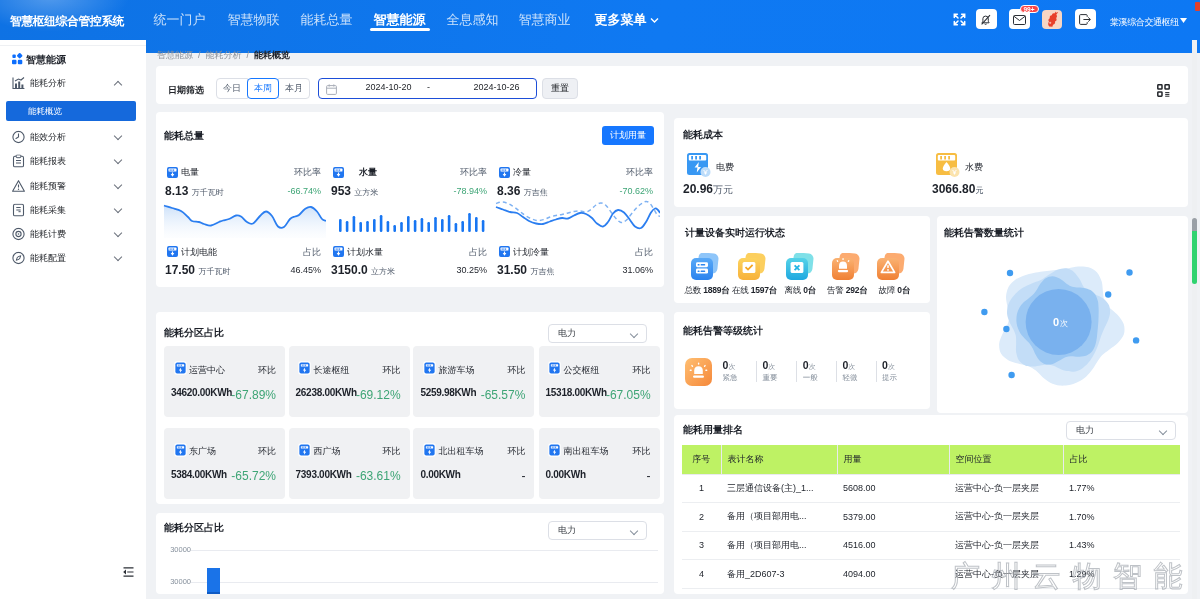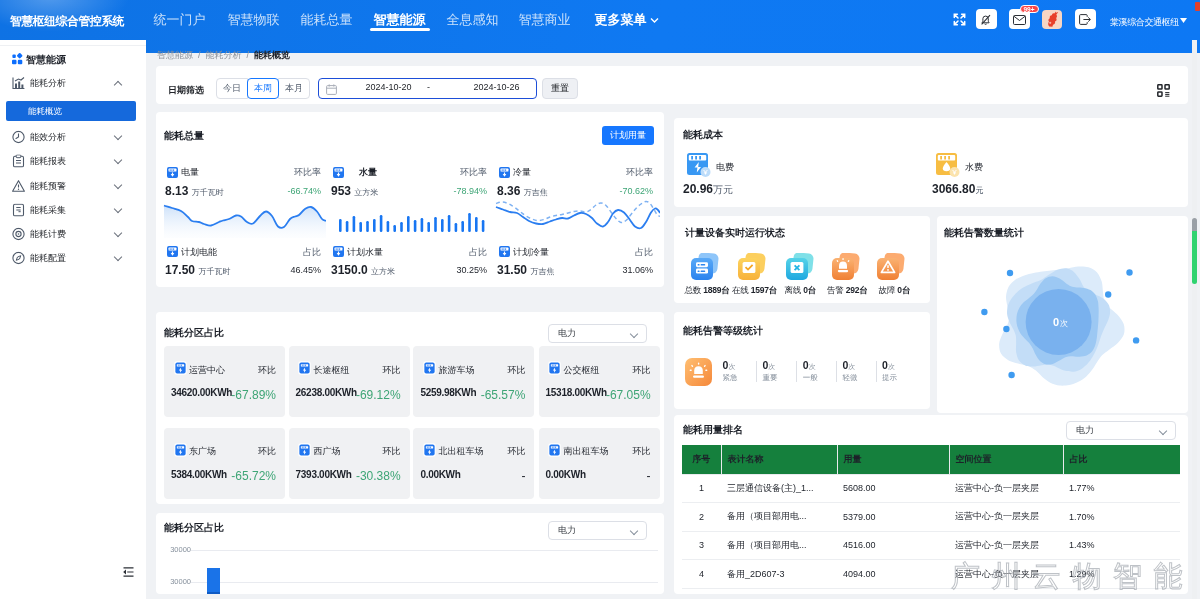--- a/index.html
+++ b/index.html
@@ -32,21 +32,21 @@
 .ar.up:before{content:"";position:absolute;left:1px;top:3px;width:5px;height:5px;border-left:1.1px solid #6b717c;border-top:1.1px solid #6b717c;transform:rotate(45deg);}
 
 .tile{position:absolute;width:121px;height:71px;background:#f0f1f3;border-radius:4px;}
 .tile .nm{position:absolute;left:25px;top:17.5px;font-size:9px;color:#1d2129;}
 .tile .hb{position:absolute;right:9px;top:17.5px;font-size:9px;color:#1d2129;}
 .tile .vv{position:absolute;left:7px;top:41px;font-size:10px;letter-spacing:-0.3px;font-weight:bold;color:#1d2129;}
 .tile .pc{position:absolute;right:9px;top:41.5px;font-size:12px;}
 .tic{position:absolute;left:9.5px;top:15px;width:13px;height:14px;}
 
 table.rk{border-collapse:collapse;width:498px;font-size:9px;color:#1d2129;}
-table.rk th{background:#15803d;font-weight:bold;text-align:left;height:29px;padding:0 0 0 6px;border:1px solid #e9eaee;border-top:none;color:#1d2129;}
+table.rk th{background:#bef264;font-weight:normal;text-align:left;height:29px;padding:0 0 0 6px;border:1px solid #e9eaee;border-top:none;color:#1d2129;}
 table.rk td{height:28.6px;padding:0 0 0 6px;border-bottom:1px solid #eceef1;}
 table.rk th:first-child,table.rk td:first-child{text-align:center;padding-left:0;}
 table.rk th:first-child,table.rk td:first-child{border-left:none;}
 table.rk th:last-child,table.rk td:last-child{border-right:none;}
 .wm{position:absolute;left:951px;top:557px;font-size:29px;letter-spacing:11.5px;color:transparent;-webkit-text-stroke:1px #979da5;opacity:.62;white-space:nowrap;}
 </style>
 </head>
 <body>
 
 <div id="topbar">
@@ -389,21 +389,21 @@
       <svg class="tic" width="13" height="14" viewBox="0 0 21 21" preserveAspectRatio="none">
         <rect x="0.5" y="0.5" width="20" height="20" rx="4" fill="#fff"></rect>
         <rect x="2.2" y="2.2" width="16.6" height="16.6" rx="3" fill="#2176f0"></rect>
         <rect x="4.6" y="4.8" width="11.8" height="3.6" rx="0.8" fill="#fff"></rect>
         <path d="M6.2 5.4 L7.4 5.4 L7.4 7.8 L6.2 7.8 Z M9 5.4 L10.2 5.4 L10.2 7.8 L9 7.8 Z M11.8 5.4 L13 5.4 L13 7.8 L11.8 7.8 Z" fill="#2176f0"></path>
         <path d="M11.5 9.6 L7.8 14.2 L10 14.2 L9.6 17.6 L13.3 13 L11.1 13 Z" fill="#fff"></path>
       </svg>
       <span class="nm">西广场</span>
       <span class="hb">环比</span>
       <span class="vv">7393.00KWh</span>
-      <span class="pc gr" style="">-30.38%</span>
+      <span class="pc gr" style="">-63.61%</span>
     </div>
 <div class="tile" style="left:413.4px;top:427.5px;">
       <svg class="tic" width="13" height="14" viewBox="0 0 21 21" preserveAspectRatio="none">
         <rect x="0.5" y="0.5" width="20" height="20" rx="4" fill="#fff"></rect>
         <rect x="2.2" y="2.2" width="16.6" height="16.6" rx="3" fill="#2176f0"></rect>
         <rect x="4.6" y="4.8" width="11.8" height="3.6" rx="0.8" fill="#fff"></rect>
         <path d="M6.2 5.4 L7.4 5.4 L7.4 7.8 L6.2 7.8 Z M9 5.4 L10.2 5.4 L10.2 7.8 L9 7.8 Z M11.8 5.4 L13 5.4 L13 7.8 L11.8 7.8 Z" fill="#2176f0"></path>
         <path d="M11.5 9.6 L7.8 14.2 L10 14.2 L9.6 17.6 L13.3 13 L11.1 13 Z" fill="#fff"></path>
       </svg>
       <span class="nm">北出租车场</span>

